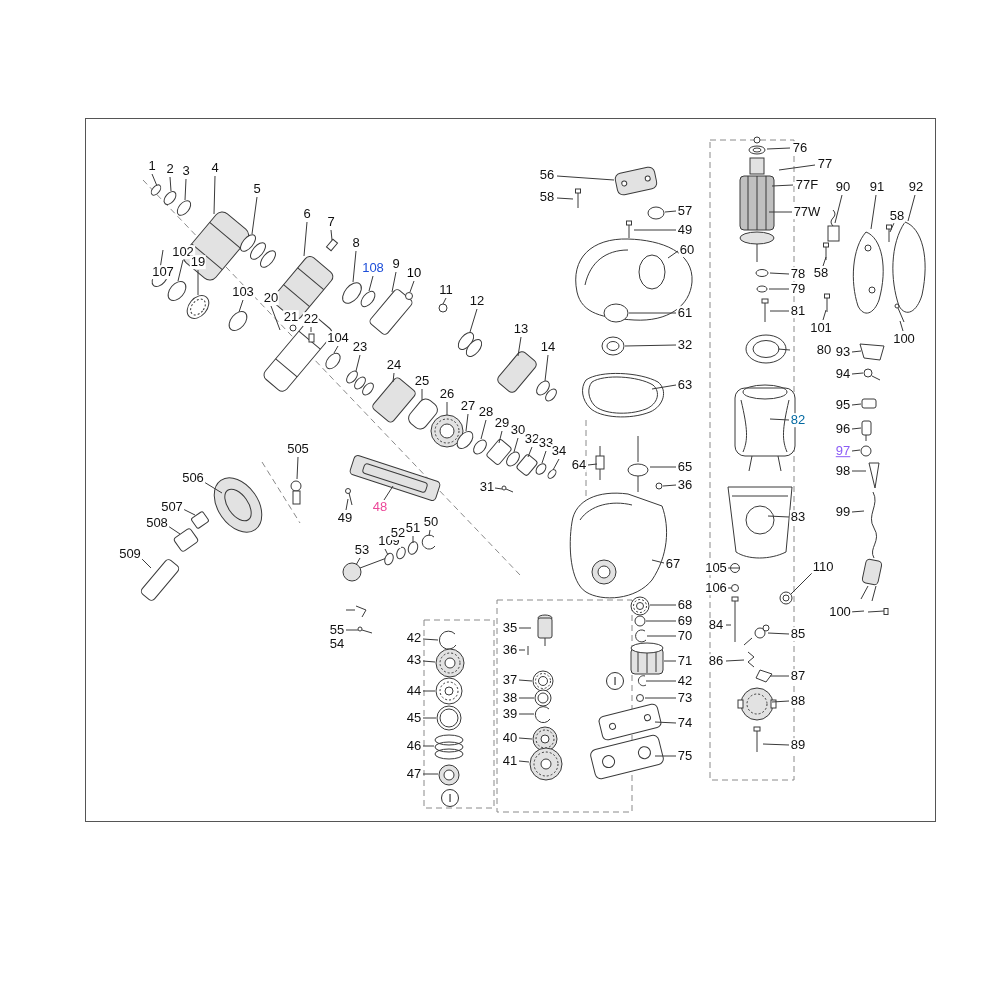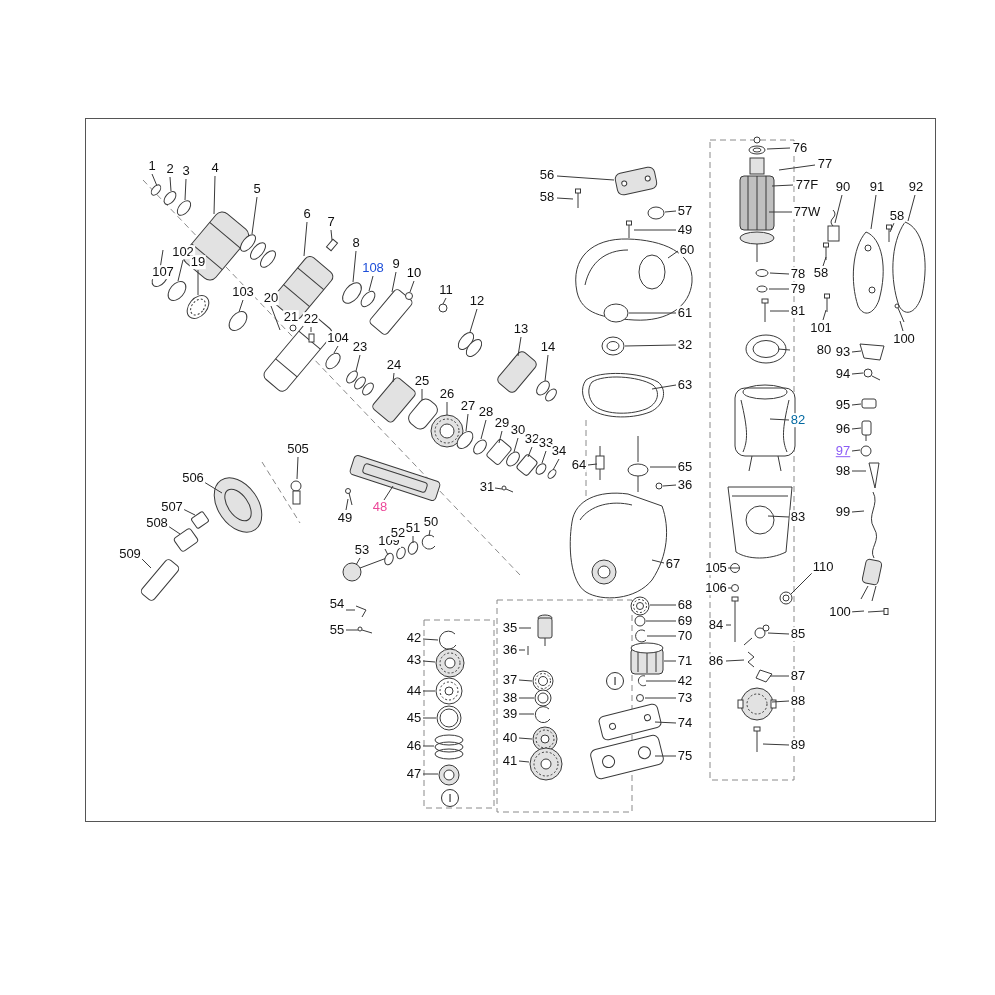--- a/index.html
+++ b/index.html
@@ -480,21 +480,21 @@
       <div class="plabel" style="left: 172px; top: 507px; color: rgb(17, 17, 17);">507</div>
       <div class="plabel" style="left: 157px; top: 523px; color: rgb(17, 17, 17);">508</div>
       <div class="plabel" style="left: 130px; top: 554px; color: rgb(17, 17, 17);">509</div>
       <div class="plabel" style="left: 345px; top: 518px; color: rgb(17, 17, 17);">49</div>
       <div class="plabel" style="left: 380px; top: 507px; color: #ec4899;">48</div>
       <div class="plabel" style="left: 362px; top: 550px; color: rgb(17, 17, 17);">53</div>
       <div class="plabel" style="left: 381px; top: 541px; color: rgb(17, 17, 17); margin-left: 8px;">109</div>
       <div class="plabel" style="left: 398px; top: 533px; color: rgb(17, 17, 17);">52</div>
       <div class="plabel" style="left: 413px; top: 528px; color: rgb(17, 17, 17);">51</div>
       <div class="plabel" style="left: 431px; top: 522px; color: rgb(17, 17, 17);">50</div>
-      <div class="plabel" style="left: 337px; top: 604px; color: rgb(17, 17, 17);">54</div>
+      <div class="plabel" style="left: 337px; top: 644px; color: rgb(17, 17, 17);">54</div>
       <div class="plabel" style="left: 337px; top: 630px; color: rgb(17, 17, 17);">55</div>
       <div class="plabel" style="left: 414px; top: 638px; color: rgb(17, 17, 17);">42</div>
       <div class="plabel" style="left: 414px; top: 660px; color: rgb(17, 17, 17);">43</div>
       <div class="plabel" style="left: 414px; top: 691px; color: rgb(17, 17, 17);">44</div>
       <div class="plabel" style="left: 414px; top: 718px; color: rgb(17, 17, 17);">45</div>
       <div class="plabel" style="left: 414px; top: 746px; color: rgb(17, 17, 17);">46</div>
       <div class="plabel" style="left: 414px; top: 774px; color: rgb(17, 17, 17);">47</div>
       <div class="plabel" style="left: 510px; top: 628px; color: rgb(17, 17, 17);">35</div>
       <div class="plabel" style="left: 510px; top: 650px; color: rgb(17, 17, 17);">36</div>
       <div class="plabel" style="left: 510px; top: 680px; color: rgb(17, 17, 17);">37</div>

